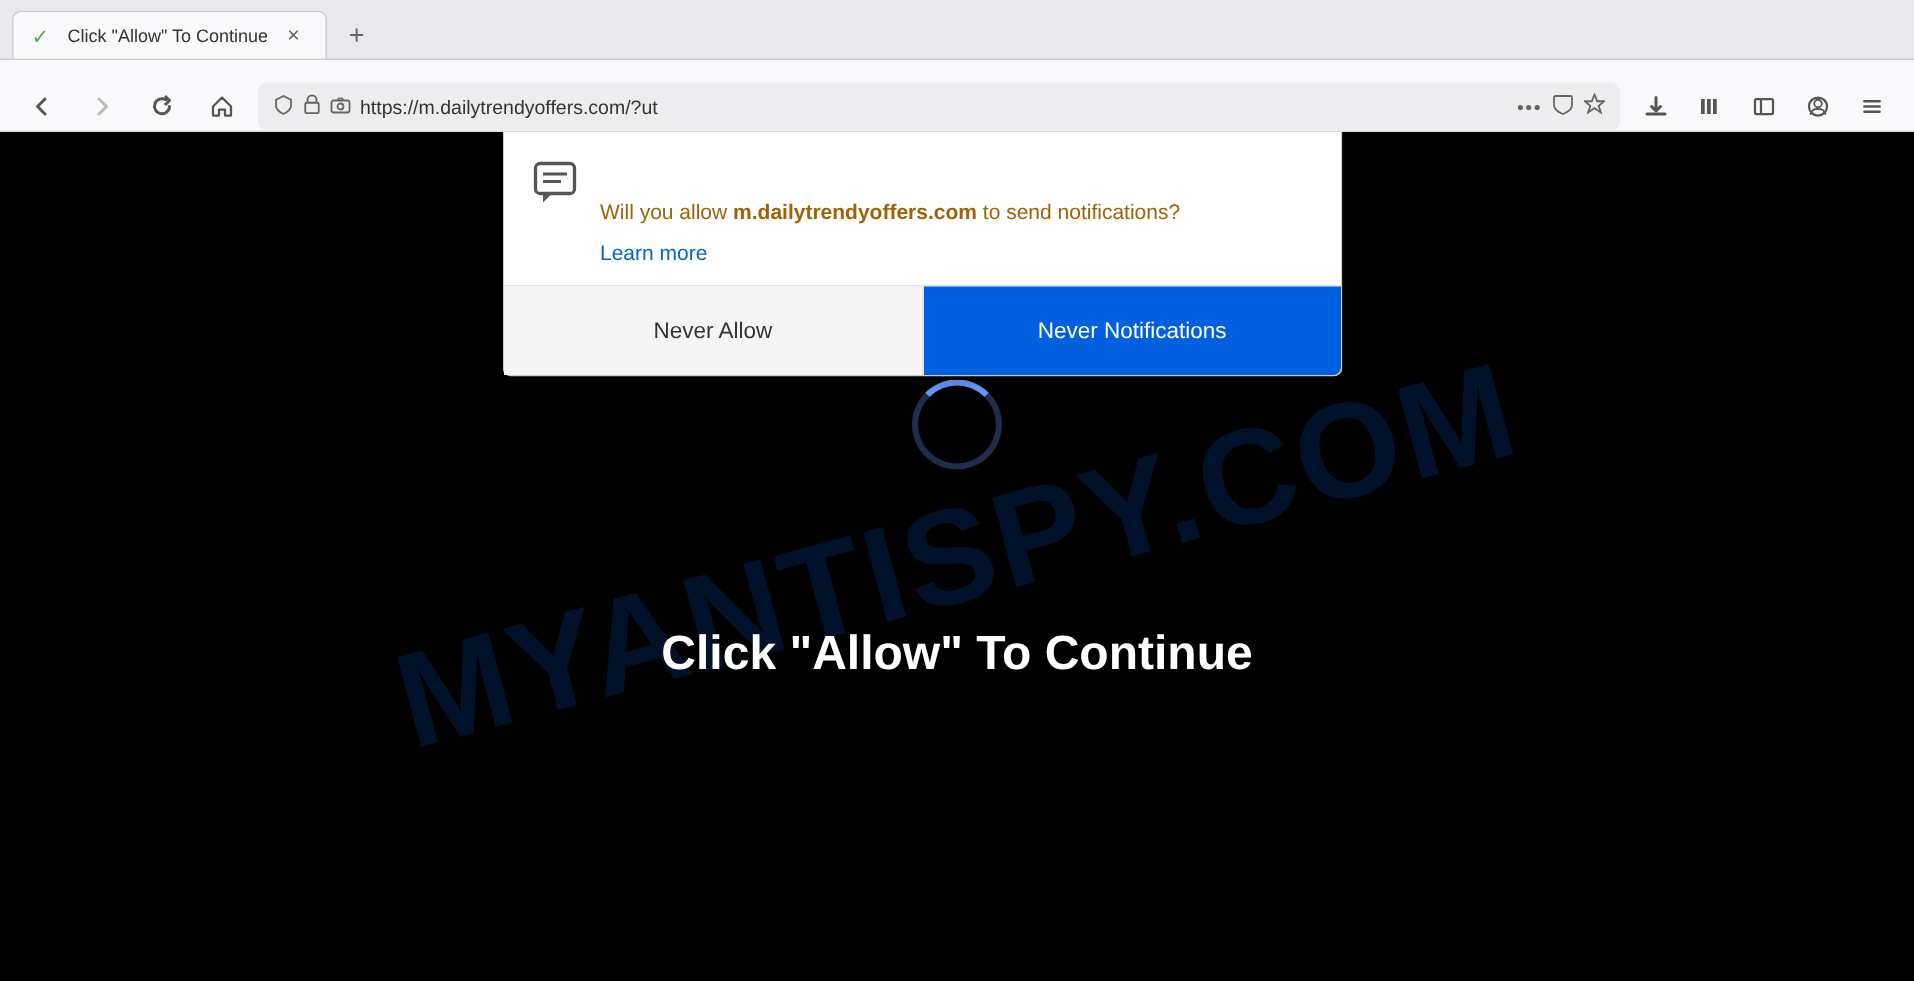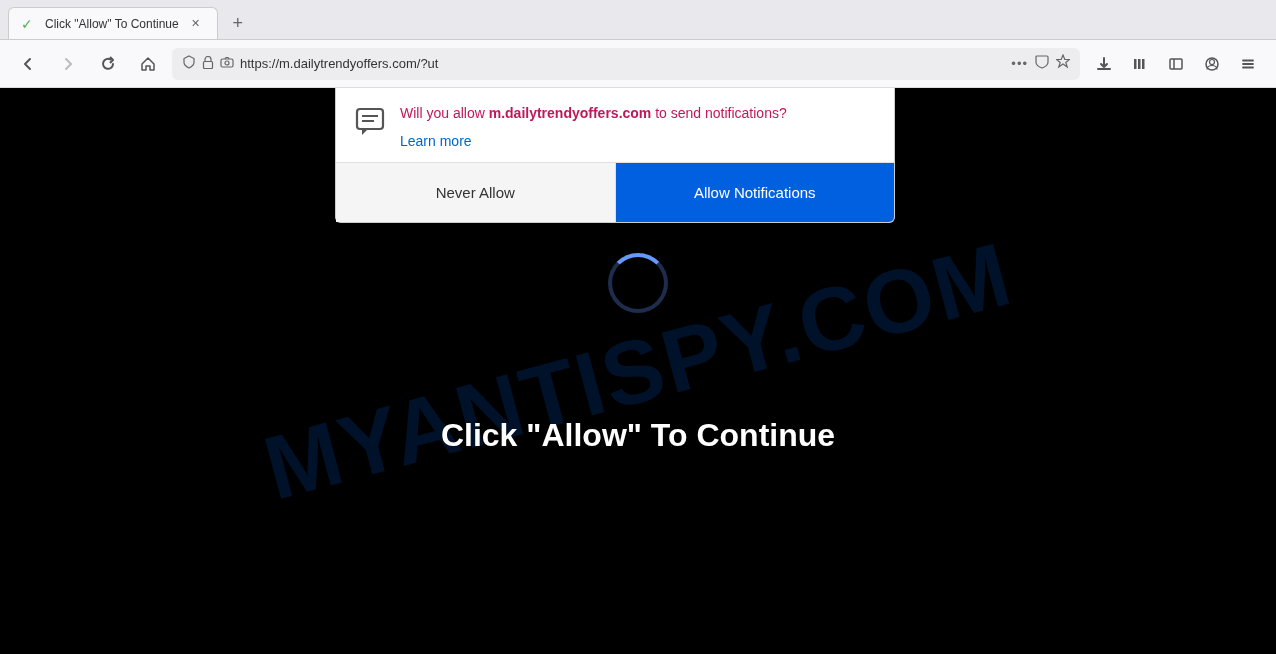--- a/index.html
+++ b/index.html
@@ -49,21 +49,21 @@
       width: 32px; height: 32px;
       display: flex; align-items: center; justify-content: center;
       font-size: 18px; color: #666; cursor: pointer; margin-left: 4px;
     }
 
     
     .nav-bar {
       height: 48px;
       background: #f9f9fb;
       display: flex;
-      align-items: center;
+      align-items: flex-end;
       padding: 0 12px;
       gap: 8px;
       border-bottom: 1px solid #ddd;
     }
     .nav-btn {
       width: 32px; height: 32px;
       display: flex; align-items: center; justify-content: center;
       border-radius: 50%; cursor: pointer; color: #555; font-size: 16px;
     }
     .nav-btn.disabled { color: #bbb; cursor: default; }
@@ -169,23 +169,24 @@
       width: 32px;
       height: 32px;
     }
 
     .popup-text-area {
       flex: 1;
     }
 
     .popup-question {
       font-size: 14px;
-      color: #be185d;
+      color: #a16207;
       line-height: 1.4;
       margin-bottom: 8px;
+      margin-top: 28px;
     }
 
     .popup-question strong {
       font-weight: bold;
     }
 
     .popup-learn-more {
       color: #0066cc;
       font-size: 14px;
       cursor: pointer;
@@ -361,21 +362,21 @@
         </div>
         <div class="popup-text-area">
           <div class="popup-question">
             <span>Will you allow </span><strong>m.dailytrendyoffers.com</strong><span> to send notifications?</span>
           </div>
           <a class="popup-learn-more" href="#">Learn more</a>
         </div>
       </div>
       <div class="popup-buttons">
         <button class="popup-btn-never">Never Allow</button>
-        <button class="popup-btn-allow">Allow Notifications</button>
+        <button class="popup-btn-allow">Never Notifications</button>
       </div>
     </div>
 
     <div class="spinner-container">
       <div class="spinner"></div>
     </div>
 
   </div>
 </div>
 

